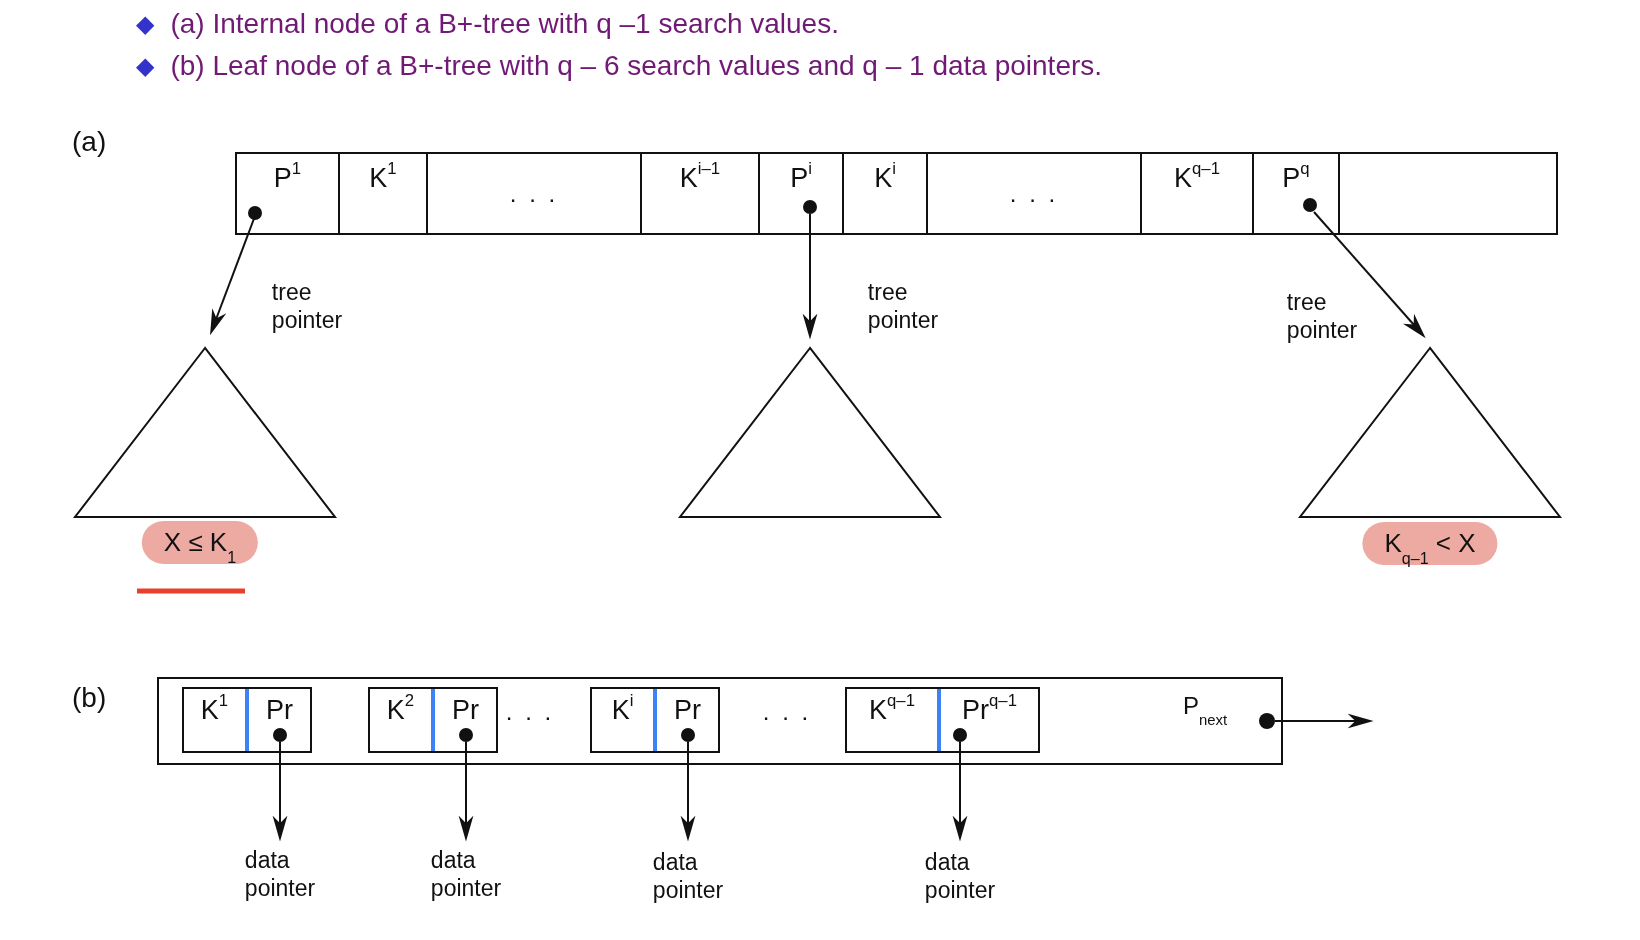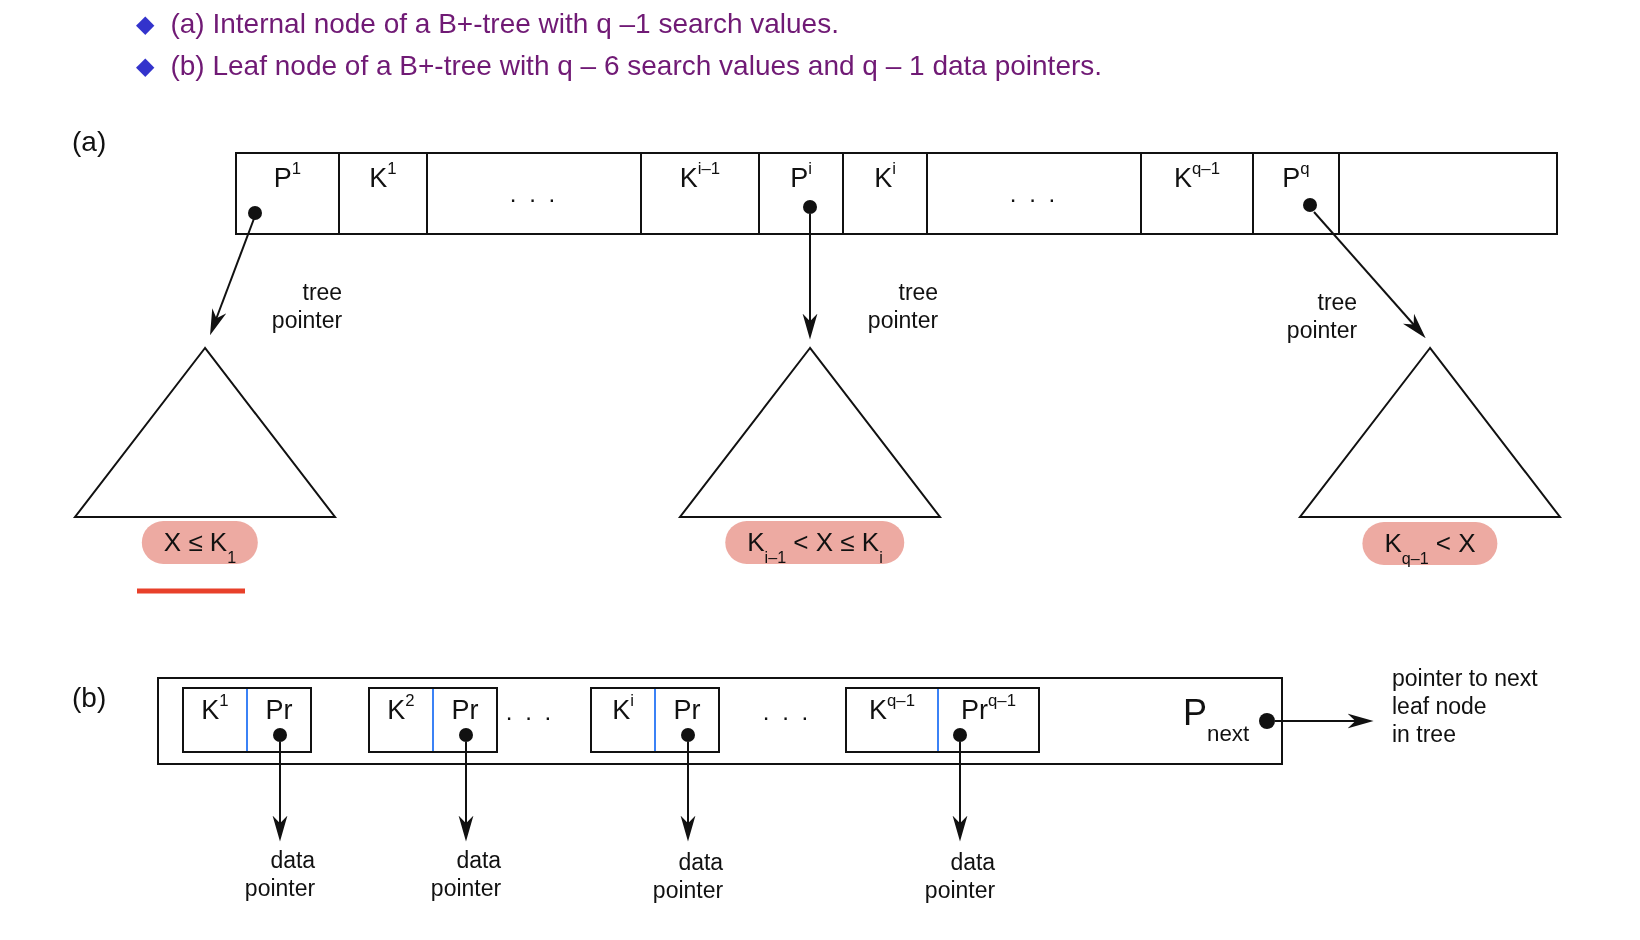--- a/index.html
+++ b/index.html
@@ -18,38 +18,38 @@
   
   .row-a{position:absolute;left:235px;top:152px;width:1323px;height:83px;
          border:2px solid #111;display:flex;background:#fff;}
   .row-a .cell{display:flex;justify-content:center;align-items:flex-start;
                padding-top:9px;font-size:27px;border-right:2px solid #111;}
   .row-a .cell:last-child{border-right:none;flex:1;}
   .row-a .cell.dots{align-items:center;padding-top:0;font-size:24px;letter-spacing:3px;}
   sub.s{font-size:0.62em;position:relative;bottom:-0.35em;line-height:0;}
 
   
-  .ann{position:absolute;transform:translateX(-50%);text-align:right;
+  .ann{position:absolute;transform:translateX(-50%);text-align:left;
        font-size:23px;line-height:28px;white-space:nowrap;}
 
   .x-label{position:absolute;transform:translateX(-50%);font-size:28px;}
 
   
   .pill{position:absolute;transform:translateX(-50%);background:#edaaa2;
         border-radius:26px;padding:6px 22px;font-size:26px;white-space:nowrap;}
 
   
   .row-b{position:absolute;left:157px;top:677px;width:1126px;height:88px;
          border:2px solid #111;background:#fff;}
   .bbox{position:absolute;top:687px;height:66px;border:2px solid #111;display:flex;background:#fff;}
   .bcell{display:flex;justify-content:center;align-items:flex-start;
          padding-top:6px;font-size:27px;flex:1;}
-  .bcell.div{border-left:2px solid #3b82f6;}
+  .bcell.div{border-left:4px solid #3b82f6;}
   .b-ellipsis{position:absolute;transform:translateX(-50%);font-size:24px;letter-spacing:3px;}
-  .pnext{position:absolute;font-size:36px;white-space:nowrap;text-align:right;}
+  .pnext{position:absolute;font-size:24px;white-space:nowrap;text-align:right;}
   .caption{position:absolute;font-size:23px;line-height:28px;text-align:left;white-space:nowrap;}
 
   svg.overlay{position:absolute;left:0;top:0;width:1640px;height:940px;pointer-events:none;}
 </style>
 </head>
 <body>
 
 <div class="canvas">
 
   <div class="bullet-row" style="top:6px">
@@ -114,23 +114,20 @@
     <div>pointer</div>
   </div>
 
   <div class="x-label" style="left:205px;top:432px">X</div>
   <div class="x-label" style="left:810px;top:432px">X</div>
   <div class="x-label" style="left:1430px;top:432px">X</div>
 
   <div class="pill" style="left:200px;top:521px">
     <span>X ≤ K</span><sub class="s">1</sub><span></span><sub class="s"></sub>
   </div>
-  <div class="pill" style="left:815px;top:521px">
-    <span>K</span><sub class="s">i–1</sub><span> &lt; X ≤ K</span><sub class="s">i</sub>
-  </div>
   <div class="pill" style="left:1430px;top:522px">
     <span>K</span><sub class="s">q–1</sub><span> &lt; X</span><sub class="s"></sub>
   </div>
 
   <div class="part-label" style="left:72px;top:682px">(b)</div>
 
   <div class="row-b"></div>
 
   <div class="bbox" style="left:182px;width:130px">
     <div class="bcell">
@@ -172,25 +169,20 @@
     <div class="bcell div">
         <span>Pr</span>
         <sub class="s">q–1</sub>
       </div>
   </div>
 
   <div class="pnext" style="left:1183px;top:692px">
     <span>P</span><sub class="s">next</sub>
   </div>
 
-  <div class="caption" style="left:1392px;top:664px">
-    <div>pointer to next</div>
-    <div>leaf node</div>
-    <div>in tree</div>
-  </div>
 
   <div class="ann" style="left:280px;top:846px">
     <div>data</div>
     <div>pointer</div>
   </div>
   <div class="ann" style="left:466px;top:846px">
     <div>data</div>
     <div>pointer</div>
   </div>
   <div class="ann" style="left:688px;top:848px">

